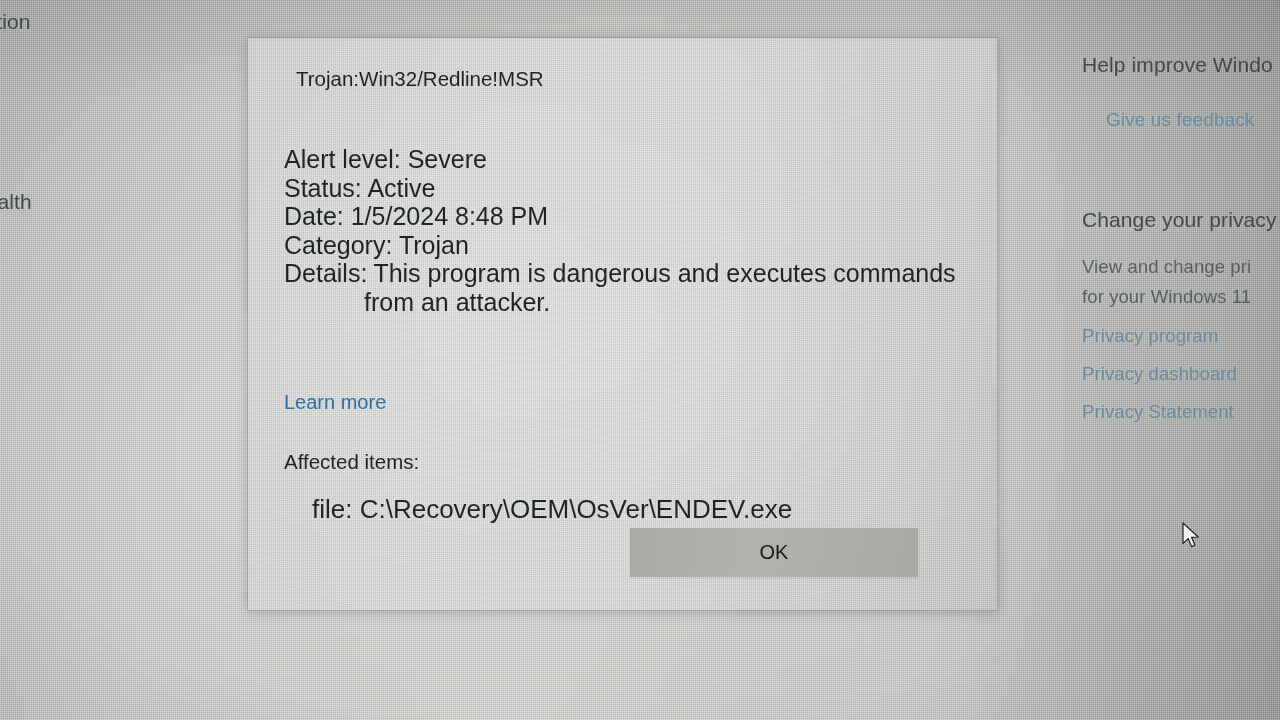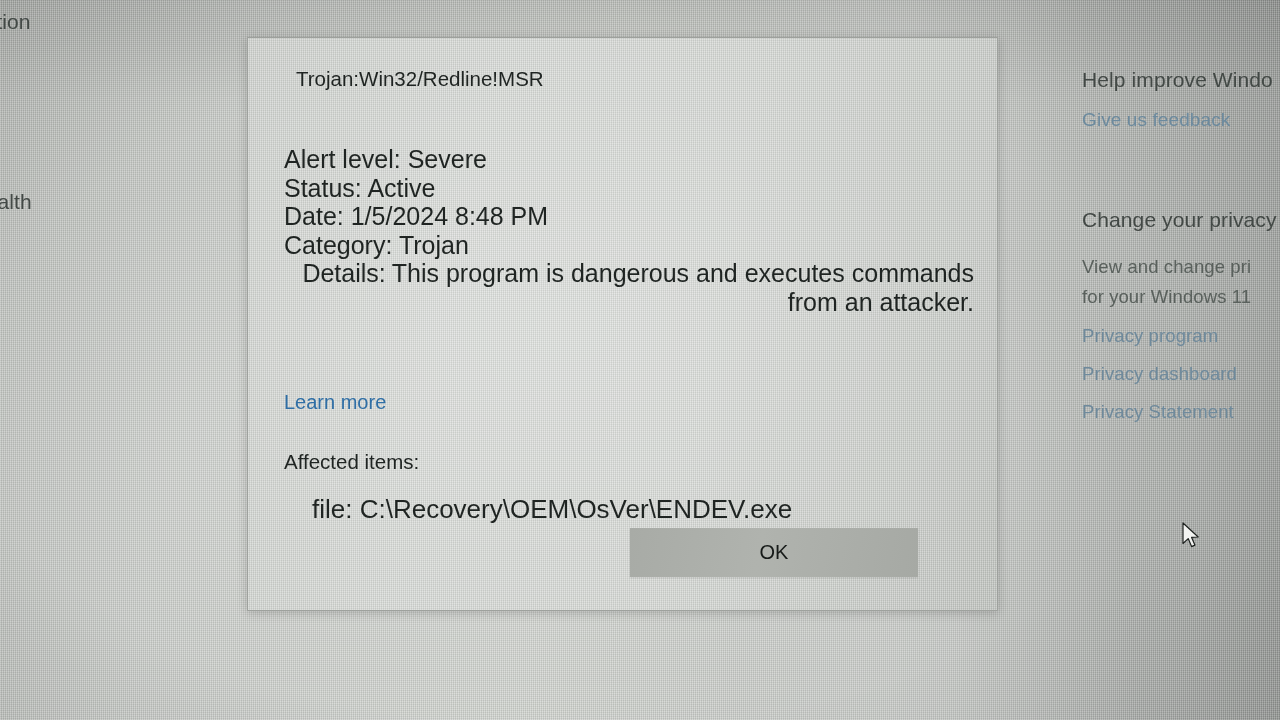--- a/index.html
+++ b/index.html
@@ -114,21 +114,20 @@
     color: #1f2422;
     line-height: 28.5px;
     white-space: nowrap;
   }
   .detail-row.wrap { white-space: normal; }
   .detail-row .lbl { }
   .detail-row .val { }
   .detail-row.details-row {
     text-indent: 0;
     padding-left: 80px;
-    text-align: right;
   }
   .detail-row.details-row .lbl {
     margin-left: -80px;
     padding-right: 6px;
   }
 
   .learn-more {
     position: absolute;
     left: 36px;
     top: 353px;
@@ -189,23 +188,23 @@
 
   <div class="bg-base"></div>
   <div class="bg-vignette"></div>
   <div class="bg-grid"></div>
   <div class="bg-sheen"></div>
 
   <div class="page-text heading left-clip" style="top:10px;">ection</div>
 
   <div class="page-text heading left-clip" style="top:190px;">health</div>
 
-  <div class="page-text heading right-clip" style="top:68px;">Help improve Windo</div>
-
-  <div class="page-text link-b right-clip" style="top:109px;">Give us feedback</div>
+  <div class="page-text heading right-clip" style="top:53px;">Help improve Windo</div>
+
+  <div class="page-text link-b right-clip" style="top:109px;margin-left:24px;">Give us feedback</div>
 
   <div class="page-text heading right-clip" style="top:208px;">Change your privacy</div>
 
   <div class="page-text body right-clip" style="top:256px;">View and change pri</div>
 
   <div class="page-text body right-clip" style="top:286px;">for your Windows 11</div>
 
   <div class="page-text link right-clip" style="top:325px;">Privacy program</div>
 
   <div class="page-text link right-clip" style="top:363px;">Privacy dashboard</div>

